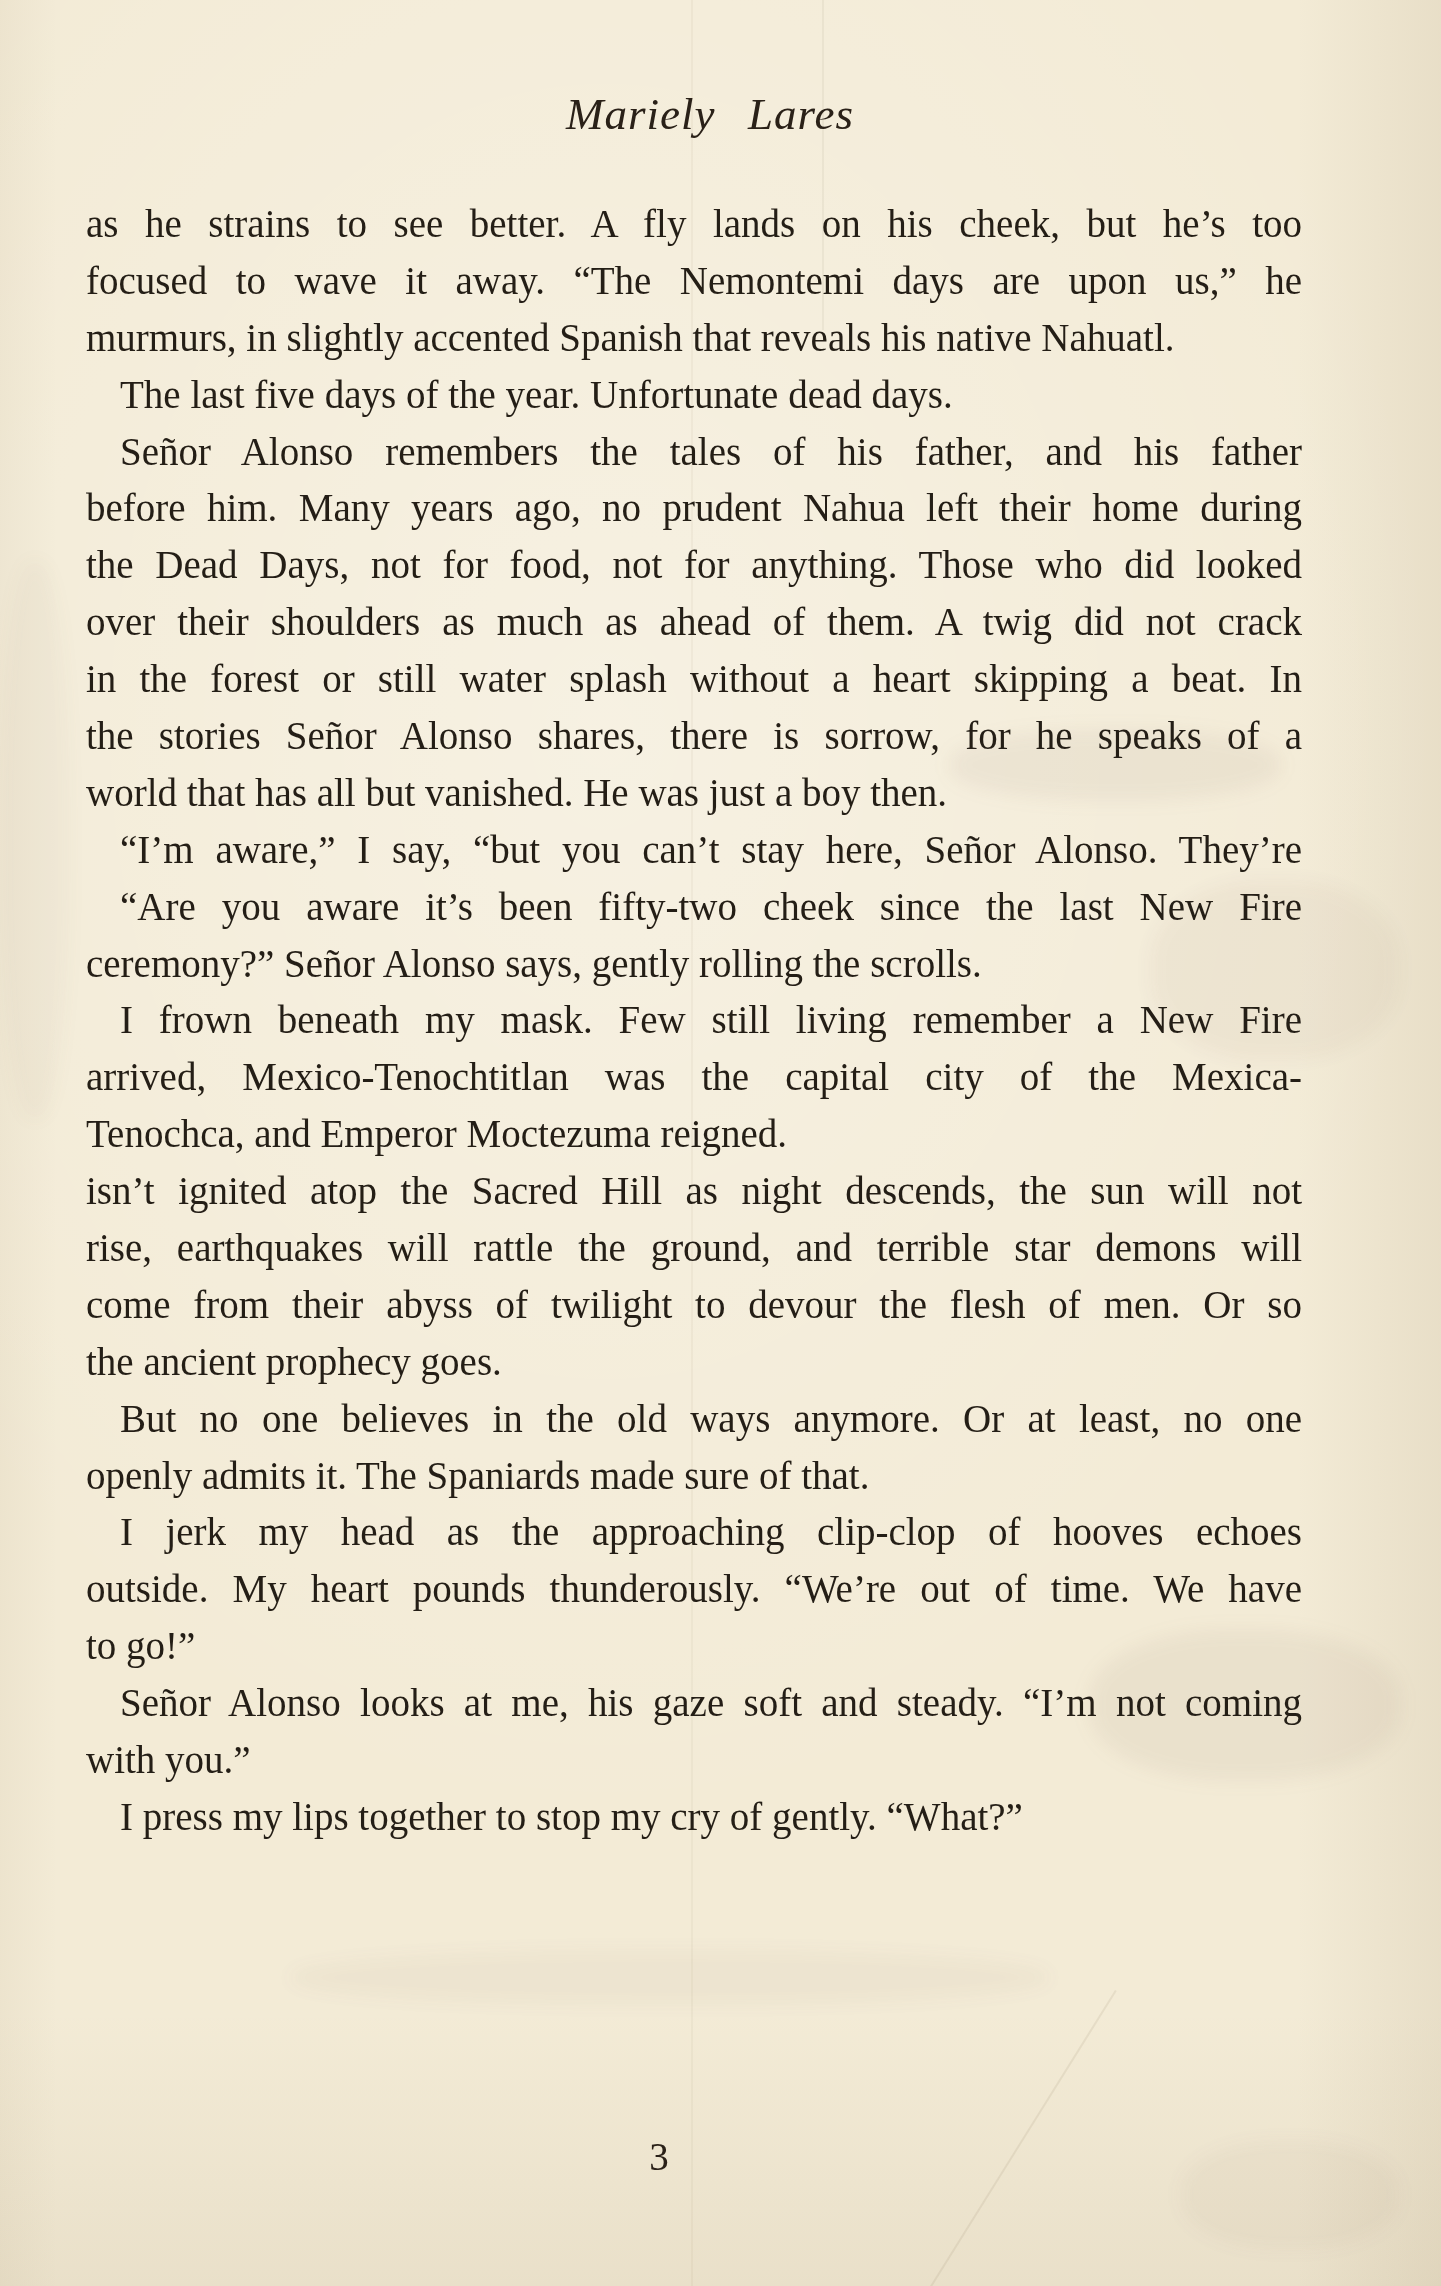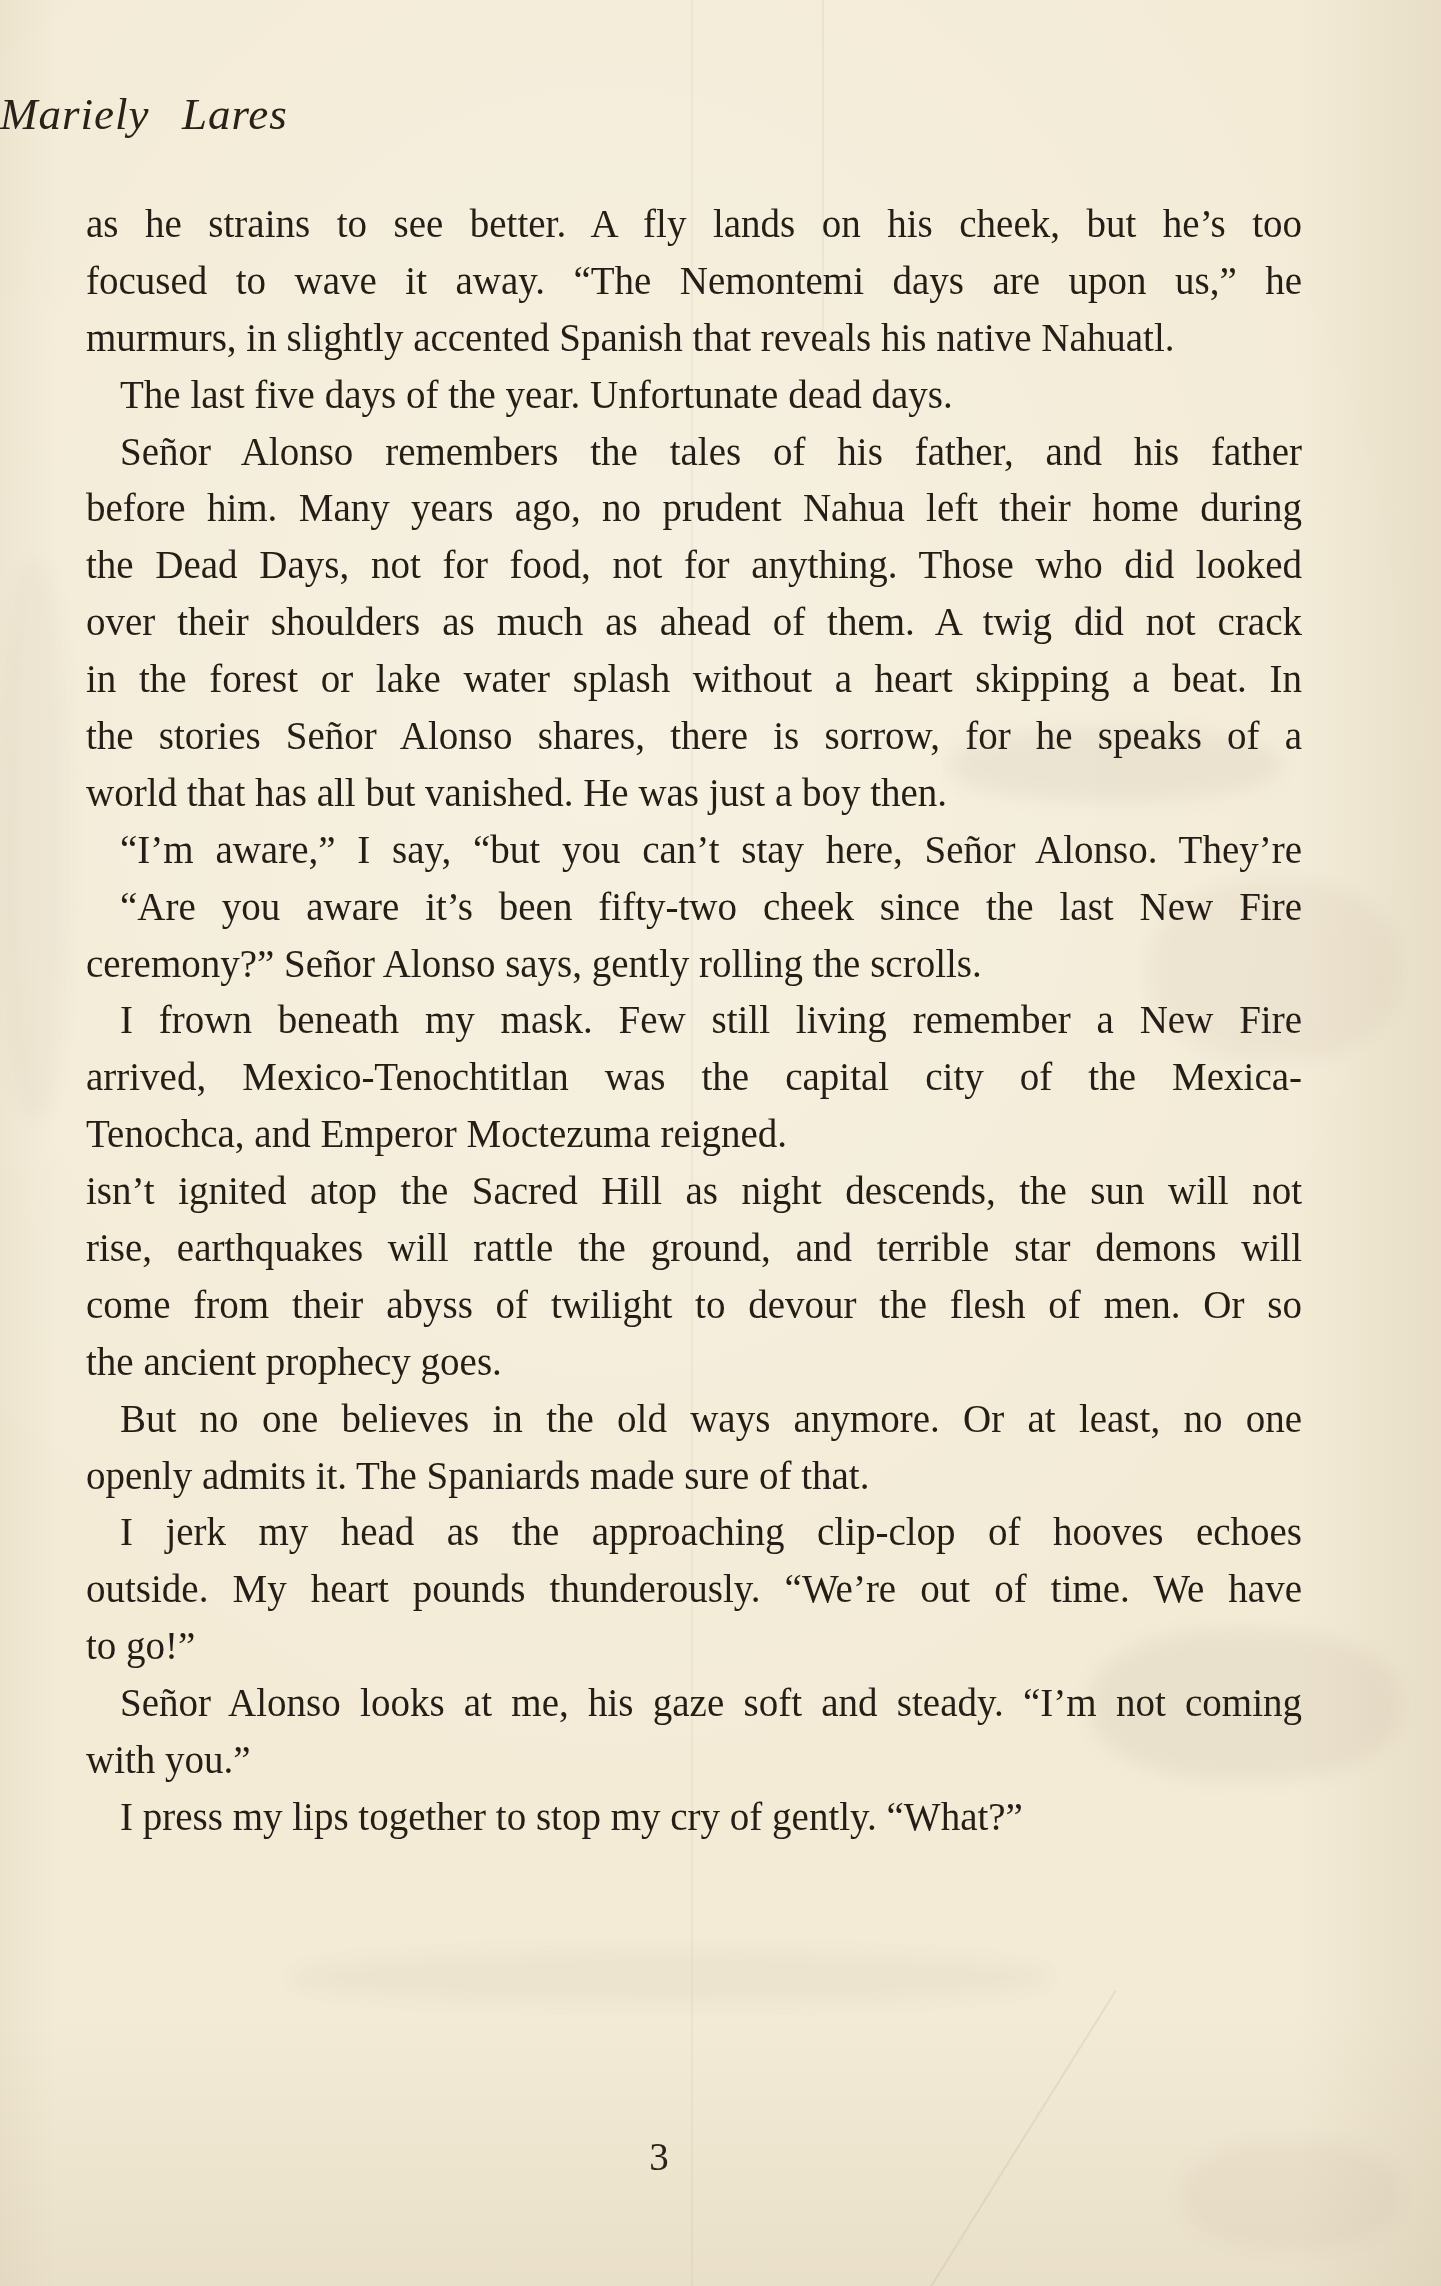--- a/index.html
+++ b/index.html
@@ -9,21 +9,21 @@
       radial-gradient(ellipse 1300px 1700px at 42% 32%, rgba(255,255,255,0.30), rgba(255,255,255,0) 65%),
       linear-gradient(to right, rgba(0,0,0,0) 90%, rgba(136,112,72,0.10) 100%),
       linear-gradient(to bottom, rgba(0,0,0,0) 88%, rgba(136,112,72,0.09) 100%),
       linear-gradient(to left, rgba(0,0,0,0) 96%, rgba(136,112,72,0.06) 100%),
       #f3ebd6;
     font-family:"Liberation Serif", "DejaVu Serif", serif;
     color:#241e16;
   }
   .running-header {
     position:absolute; top:84px; left:0; width:1420px;
-    font-style:italic; font-size:45px; line-height:60px;
+    text-align:center; font-style:italic; font-size:45px; line-height:60px;
     word-spacing:0.45em; letter-spacing:1px; color:#2a2118;
   }
   .text-block {
     position:absolute; left:86px; top:196px; width:1216px;
     font-size:39px; line-height:56.9px;
   }
   .line {
     text-align:justify; text-align-last:justify; text-justify:inter-word;
     height:56.9px; overflow:visible; white-space:nowrap;
   }
@@ -70,21 +70,21 @@
       <div class="line para-end">murmurs, in slightly accented Spanish that reveals his native Nahuatl.</div>
     </div>
     <div>
       <div class="line indent para-end">The last five days of the year. Unfortunate dead days.</div>
     </div>
     <div>
       <div class="line indent">Señor Alonso remembers the tales of his father, and his father</div>
       <div class="line">before him. Many years ago, no prudent Nahua left their home during</div>
       <div class="line">the Dead Days, not for food, not for anything. Those who did looked</div>
       <div class="line">over their shoulders as much as ahead of them. A twig did not crack</div>
-      <div class="line">in the forest or lake water splash without a heart skipping a beat. In</div>
+      <div class="line">in the forest or still water splash without a heart skipping a beat. In</div>
       <div class="line">the stories Señor Alonso shares, there is sorrow, for he speaks of a</div>
       <div class="line para-end">world that has all but vanished. He was just a boy then.</div>
     </div>
     <div>
       <div class="line indent">“I’m aware,” I say, “but you can’t stay here, Señor Alonso. They’re</div>
     </div>
     <div>
       <div class="line indent">“Are you aware it’s been fifty-two cheek since the last New Fire</div>
       <div class="line para-end">ceremony?” Señor Alonso says, gently rolling the scrolls.</div>
     </div>

